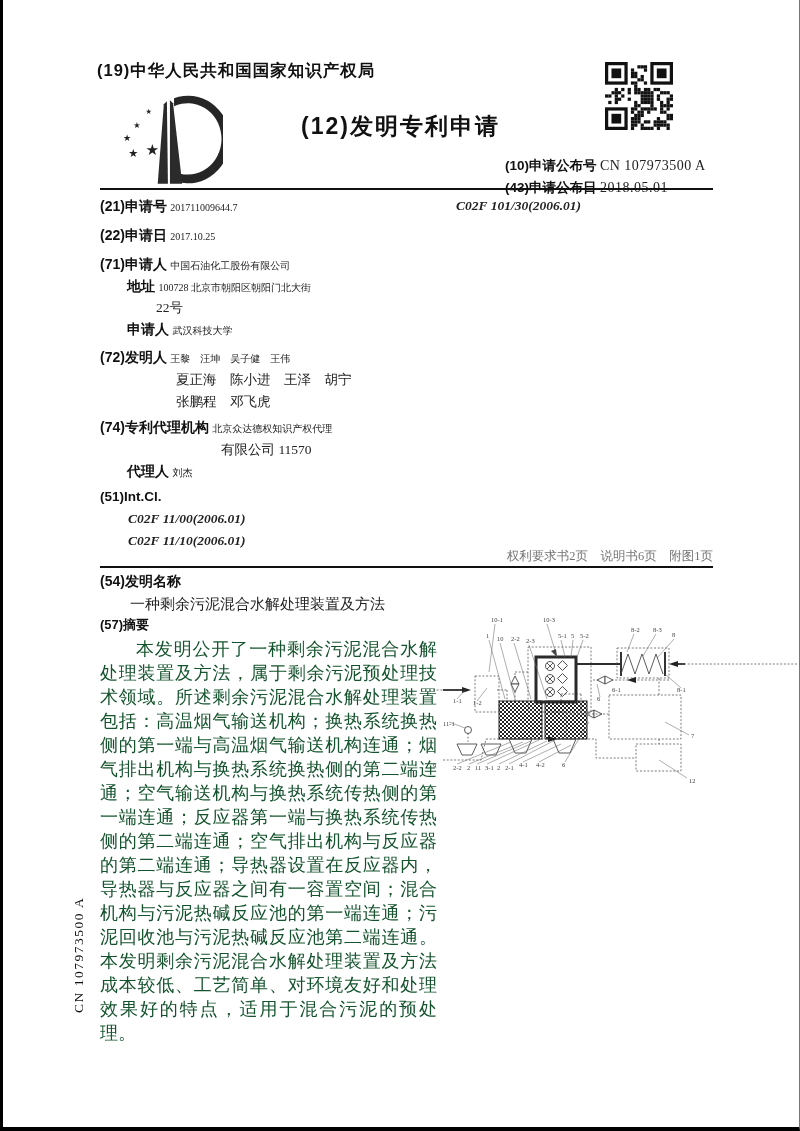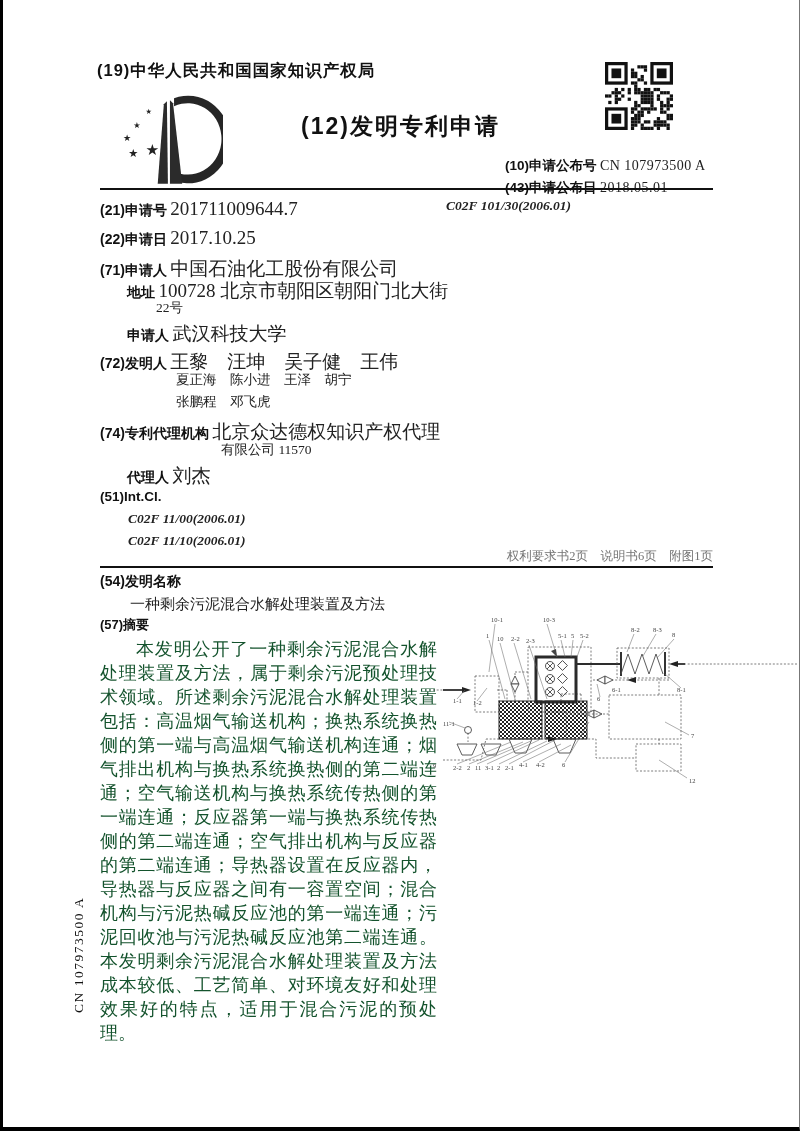--- a/index.html
+++ b/index.html
@@ -13,21 +13,21 @@
   .abs{position:absolute;}
   .lbl{font-family:"Liberation Sans", sans-serif;font-weight:bold;color:#111;}
   .val{font-family:"Liberation Serif", serif;color:#222;}
   .office{font-size:16.5px;letter-spacing:1px;}
   .doctype{font-size:23px;letter-spacing:2px;}
   .pubrow{font-size:13.5px;white-space:nowrap;margin-top:11px;}
   .pubrow .val{font-size:14px;letter-spacing:.5px;}
   .rule{background:#111;height:2px;}
   .frow{font-size:13.5px;white-space:nowrap;}
   .frow .lbl{font-size:14px;}
-  .frow .val{font-size:19px;}
+  .frow .val{font-size:10px;}
   .ipc{font-style:italic;font-weight:bold;font-family:"Liberation Serif", serif;}
   .pages{font-size:12.5px;color:#737373;}
   .title-line{font-size:15px;color:#222;}
   .abstract{
     width:337px;font-size:18px;line-height:24px;text-align:justify;
     text-indent:2em;color:#14532d;
   }
   .vertid{
     font-size:13.5px;letter-spacing:1.5px;color:#111;white-space:nowrap;
     transform:rotate(-90deg);transform-origin:0 0;
@@ -203,21 +203,21 @@
     <span class="lbl">(43)申请公布日</span>
     <span class="val">2018.05.01</span>
   </div>
 
   <div class="abs rule" style="left:97px;top:188px;width:613px;"></div>
 
   <div class="abs frow" style="left:97px;top:198px;">
     <span class="lbl">(21)申请号</span>
     <span class="val">201711009644.7</span>
   </div>
-  <div class="abs frow val ipc" style="left:443px;top:198px;text-align:right;">C02F 101/30(2006.01)</div>
+  <div class="abs frow val ipc" style="left:453px;top:198px;text-align:right;">C02F 101/30(2006.01)</div>
 
   <div class="abs frow" style="left:97px;top:227px;">
     <span class="lbl">(22)申请日</span>
     <span class="val">2017.10.25</span>
   </div>
 
   <div class="abs frow" style="left:97px;top:256px;text-align:right;">
     <span class="lbl">(71)申请人</span>
     <span class="val">中国石油化工股份有限公司</span>
   </div>

